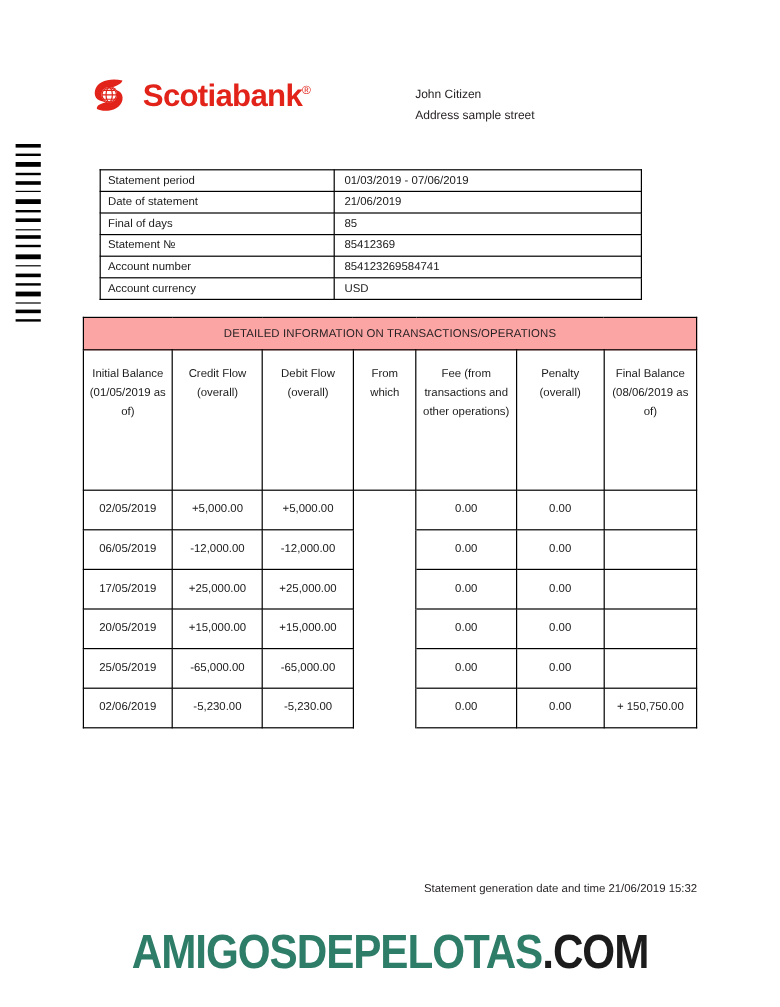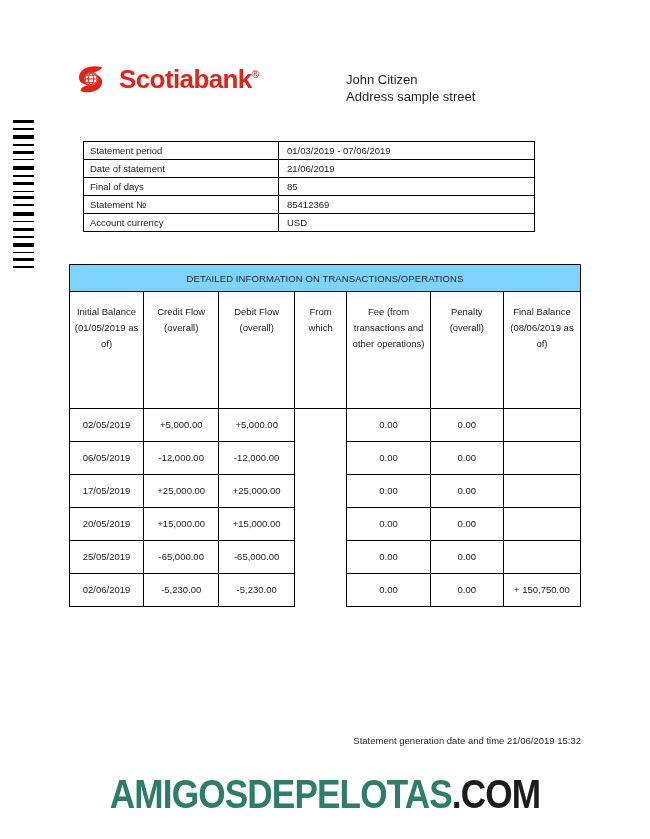--- a/index.html
+++ b/index.html
@@ -52,21 +52,21 @@
   #brand .reg {
     font-size: 10px;
     vertical-align: super;
     font-weight: normal;
   }
 
   #recipient {
     position: absolute;
     left: 346px;
     top: 71px;
-    font-size: 13px;
+    font-size: 10px;
     line-height: 17px;
     color: #231f20;
   }
 
   
   #info-table {
     position: absolute;
     left: 83px;
     top: 141px;
     width: 452px;
@@ -92,21 +92,21 @@
     border-collapse: collapse;
     font-size: 9.5px;
   }
   #tx-table th, #tx-table td {
     border: 1px solid #000;
     text-align: center;
     vertical-align: middle;
     font-weight: normal;
   }
   #tx-table th.banner {
-    background: #7dd3fc;
+    background: #fca5a5;
     height: 24px;
     font-size: 9.5px;
     letter-spacing: 0.1px;
     color: #231f20;
     margin-top: 10px;
   }
   #tx-table th.col-head {
     height: 100px;
     line-height: 16px;
     padding: 4px 3px;
@@ -237,20 +237,24 @@
       </tr>
       <tr>
         <td class="k">Final of days</td>
         <td class="v">85</td>
       </tr>
       <tr>
         <td class="k">Statement №</td>
         <td class="v">85412369</td>
       </tr>
       <tr>
+        <td class="k">Account number</td>
+        <td class="v">854123269584741</td>
+      </tr>
+      <tr>
         <td class="k">Account currency</td>
         <td class="v">USD</td>
       </tr>
     </tbody>
 </table>
 
 <table id="tx-table">
   <thead>
     <tr>
       <th class="banner" colspan="7">DETAILED INFORMATION ON TRANSACTIONS/OPERATIONS</th>

